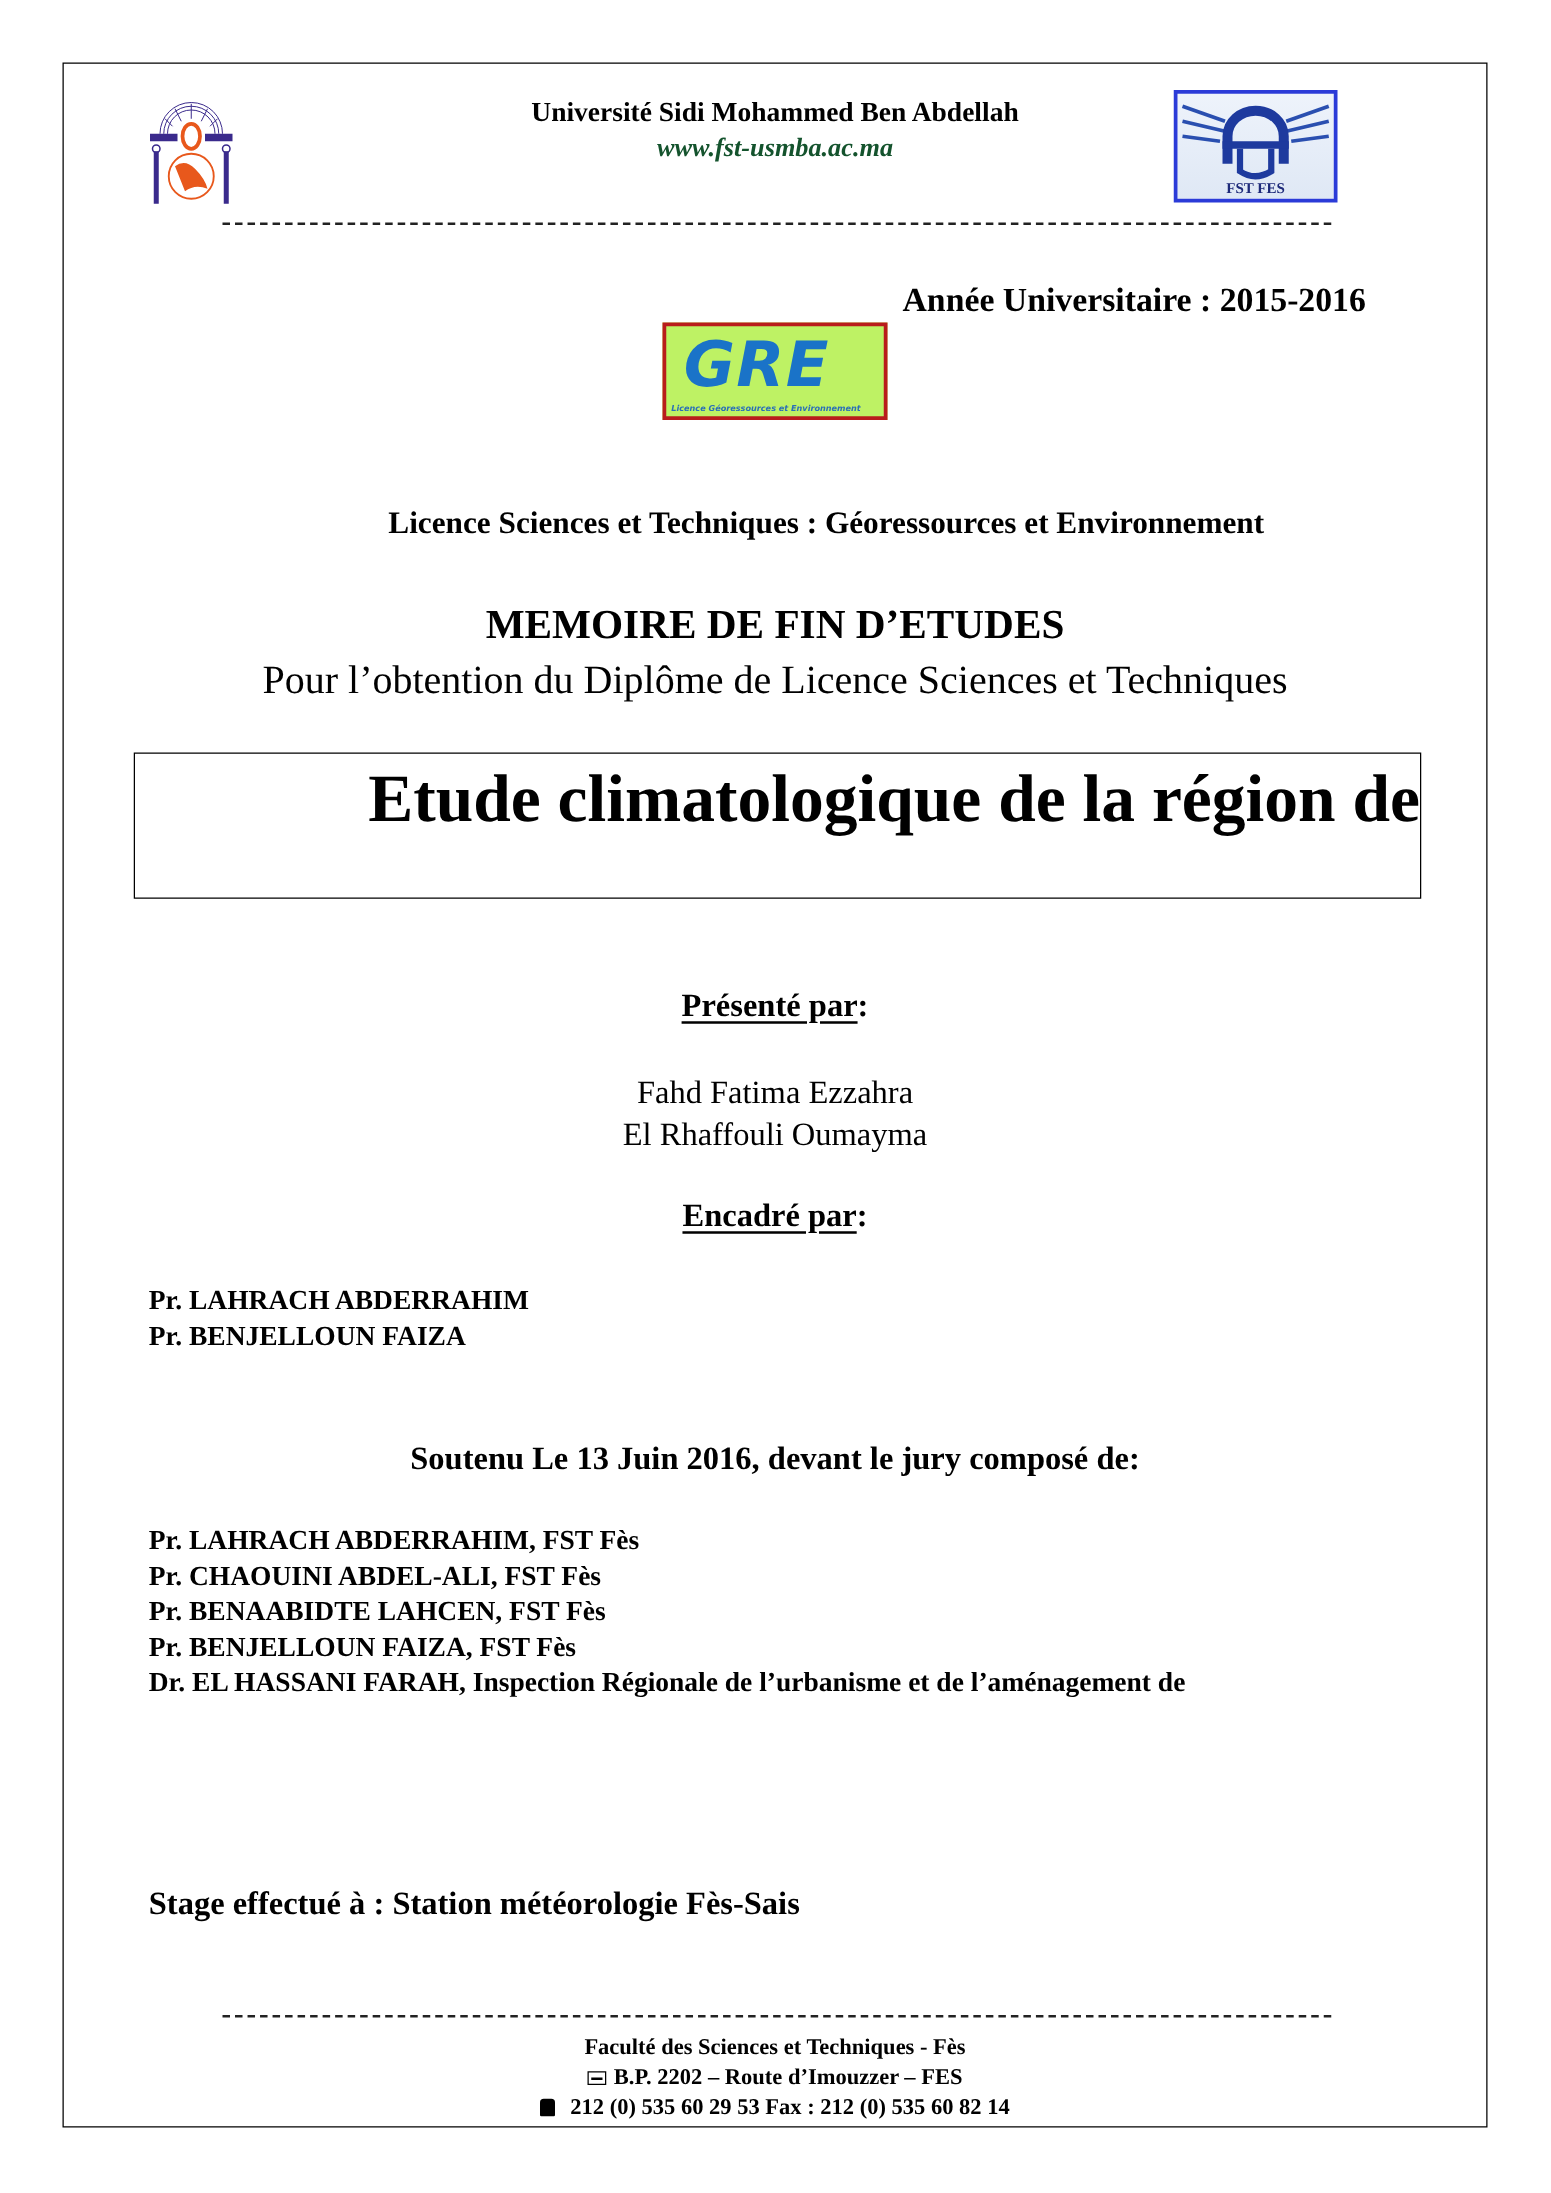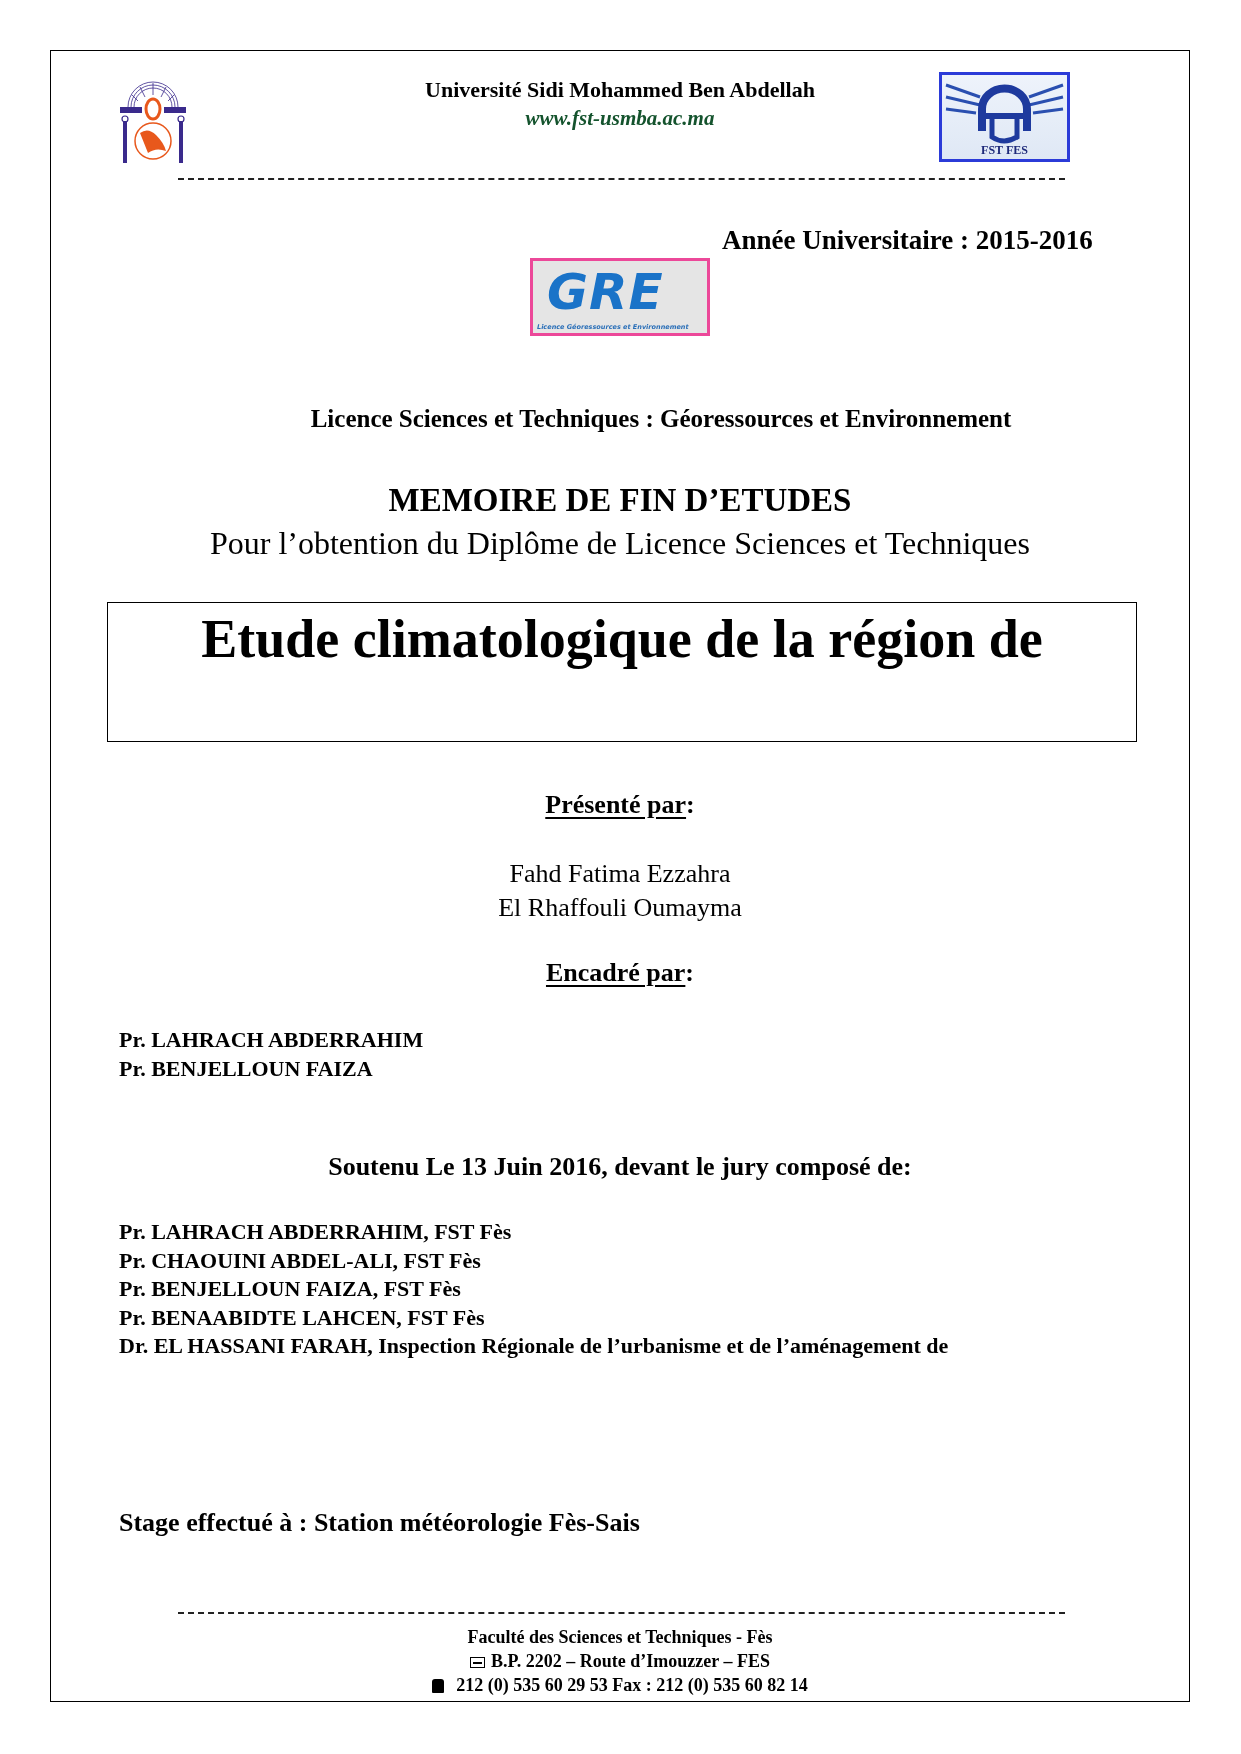--- a/index.html
+++ b/index.html
@@ -14,33 +14,33 @@
   .fst-logo { left: 939px; top: 72px; width: 131px; height: 90px; border: 3px solid #2b3bd8;
               box-sizing: border-box; background: linear-gradient(180deg,#eef3fb,#dfe8f5); overflow: hidden; }
   .header-block { left: 300px; top: 76px; width: 640px; }
   .header-line { font-size: 22px; font-weight: bold; line-height: 28px; text-align: center; }
   .header-url { font-size: 21px; font-weight: bold; font-style: italic; color: #14532d; line-height: 28px; text-align: center; }
   .dash-line { height: 0; border-top: 2px dashed #222; }
   .dash-top { left: 178px; top: 178px; width: 887px; }
   .dash-bottom { left: 178px; top: 1612px; width: 887px; }
 
   .year { left: 722px; top: 225px; font-size: 27px; font-weight: bold; white-space: nowrap; }
-  .gre-logo { left: 530px; top: 258px; width: 180px; height: 78px; border: 3px solid #ec4899;
-              box-sizing: border-box; background: #e5e5e5; }
+  .gre-logo { left: 530px; top: 258px; width: 180px; height: 78px; border: 3px solid #b91c1c;
+              box-sizing: border-box; background: #bef264; }
   .gre-text { position: absolute; left: 14px; top: 2px; font-family: "DejaVu Sans", sans-serif;
               font-size: 50px; font-weight: bold; font-style: italic; color: #1a73c8; letter-spacing: 1px; }
   .gre-sub { position: absolute; left: 4px; bottom: 2px; font-family: "DejaVu Sans", sans-serif;
              font-size: 6.5px; font-style: italic; font-weight: bold; color: #2a6fb8; white-space: nowrap; }
 
   .licence { left: 50px; top: 405px; width: 1140px; font-size: 25px; font-weight: bold; text-align: center; margin-left: 41px; }
   .memoire { left: 50px; top: 482px; width: 1140px; font-size: 33px; font-weight: bold; text-align: center; }
   .pour { left: 50px; top: 525px; width: 1140px; font-size: 32px; text-align: center; }
 
-  .title-box { left: 107px; top: 602px; width: 1030px; height: 140px; border: 1.5px solid #000;
-               box-sizing: border-box; text-align: center; }
+  .title-box { left: 107px; top: 602px; width: 1030px; height: 117px; border: 1.5px solid #000;
+               box-sizing: border-box; text-align: right; }
   .title-text { font-size: 54px; font-weight: bold; line-height: 64px; margin-top: 4px; }
 
   .label-u { font-size: 26px; font-weight: bold; }
   .label-u .u { text-decoration: underline; text-decoration-thickness: 2px; text-underline-offset: 4px; }
   .presente { left: 50px; top: 790px; width: 1140px; text-align: center; }
   .students { left: 50px; top: 857px; width: 1140px; text-align: center; font-size: 26px; font-weight: normal; line-height: 34px; }
   .encadre { left: 50px; top: 958px; width: 1140px; text-align: center; }
   .supervisors { left: 119px; top: 1025px; font-size: 22px; font-weight: bold; line-height: 29px; white-space: nowrap; }
   .soutenu { left: 50px; top: 1152px; width: 1140px; text-align: center; font-size: 26px; font-weight: bold; }
   .jury { left: 119px; top: 1218px; font-size: 22px; font-weight: bold; line-height: 28.5px; white-space: nowrap; }
@@ -135,22 +135,22 @@
 </div>
 <div class="abs supervisors">
   <div>Pr. LAHRACH ABDERRAHIM</div>
   <div>Pr. BENJELLOUN FAIZA</div>
 </div>
 
 <div class="abs soutenu">Soutenu Le 13 Juin 2016,  devant le jury composé de:</div>
 <div class="abs jury">
   <div>Pr. LAHRACH ABDERRAHIM, FST Fès</div>
   <div>Pr. CHAOUINI ABDEL-ALI, FST Fès</div>
+  <div>Pr.  BENAABIDTE LAHCEN, FST Fès</div>
   <div>Pr. BENJELLOUN FAIZA, FST Fès</div>
-  <div>Pr.  BENAABIDTE LAHCEN, FST Fès</div>
   <div>Dr. EL HASSANI FARAH, Inspection Régionale de l’urbanisme et de l’aménagement de</div>
 </div>
 
 <div class="abs stage">Stage effectué à : Station météorologie Fès-Sais</div>
 
 <div class="abs dash-line dash-bottom"></div>
 <div class="abs footer">
   <div>Faculté des Sciences et Techniques -  Fès</div>
   <div>
     <span class="mail-icon"></span><span>B.P. 2202 – Route d’Imouzzer – FES</span>

